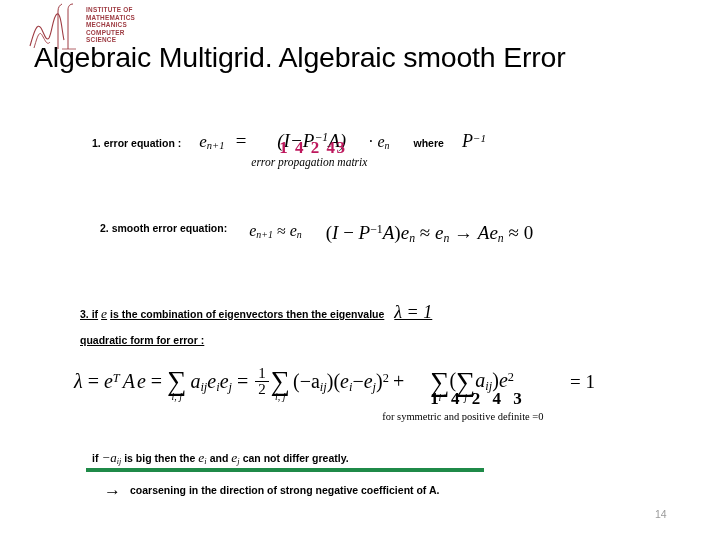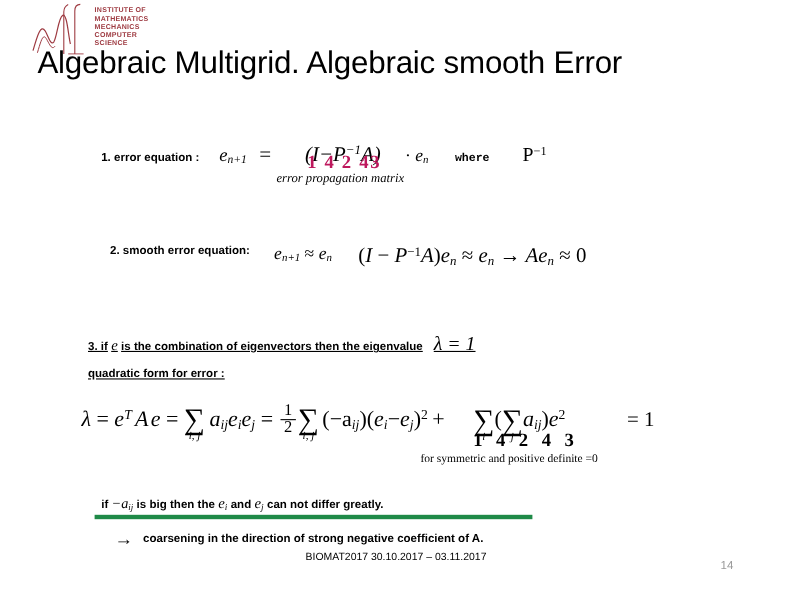--- a/index.html
+++ b/index.html
@@ -129,29 +129,30 @@
     font-size: 11.5px;
     white-space: nowrap;
   }
   .dot-en {
     font-family: "Liberation Serif", serif;
     font-style: italic;
     font-size: 16px;
     margin-left: 22px;
   }
   .where {
-    font-family: Liberation Mono, monospace;
+    font-family: Liberation Sans, sans-serif;
     font-size: 10.5px;
     font-weight: bold;
     margin-left: 24px;
   }
   .pinv {
     font-family: "Liberation Serif", serif;
+    font-style: italic;
     font-size: 18px;
-    margin-left: 30px;
+    margin-left: 18px;
   }
 
   
   .row2 {
     position: absolute;
     left: 100px;
     top: 222px;
     display: flex;
     align-items: flex-start;
   }
@@ -447,16 +448,15 @@
     <span class="lbl">can not differ greatly.</span>
   </div>
 
   <div class="greenbar"></div>
 
   <div class="arrowline">
     <span class="arrow-glyph">→</span>
     <span class="lbl">coarsening in the direction of strong negative coefficient  of A.</span>
   </div>
 
-  <div class="footer-center">BIOMAT2017   30.10.2017 – 03.11.2017</div>
   <div class="pagenum">14</div>
 
 </div>
 
 </body></html>

